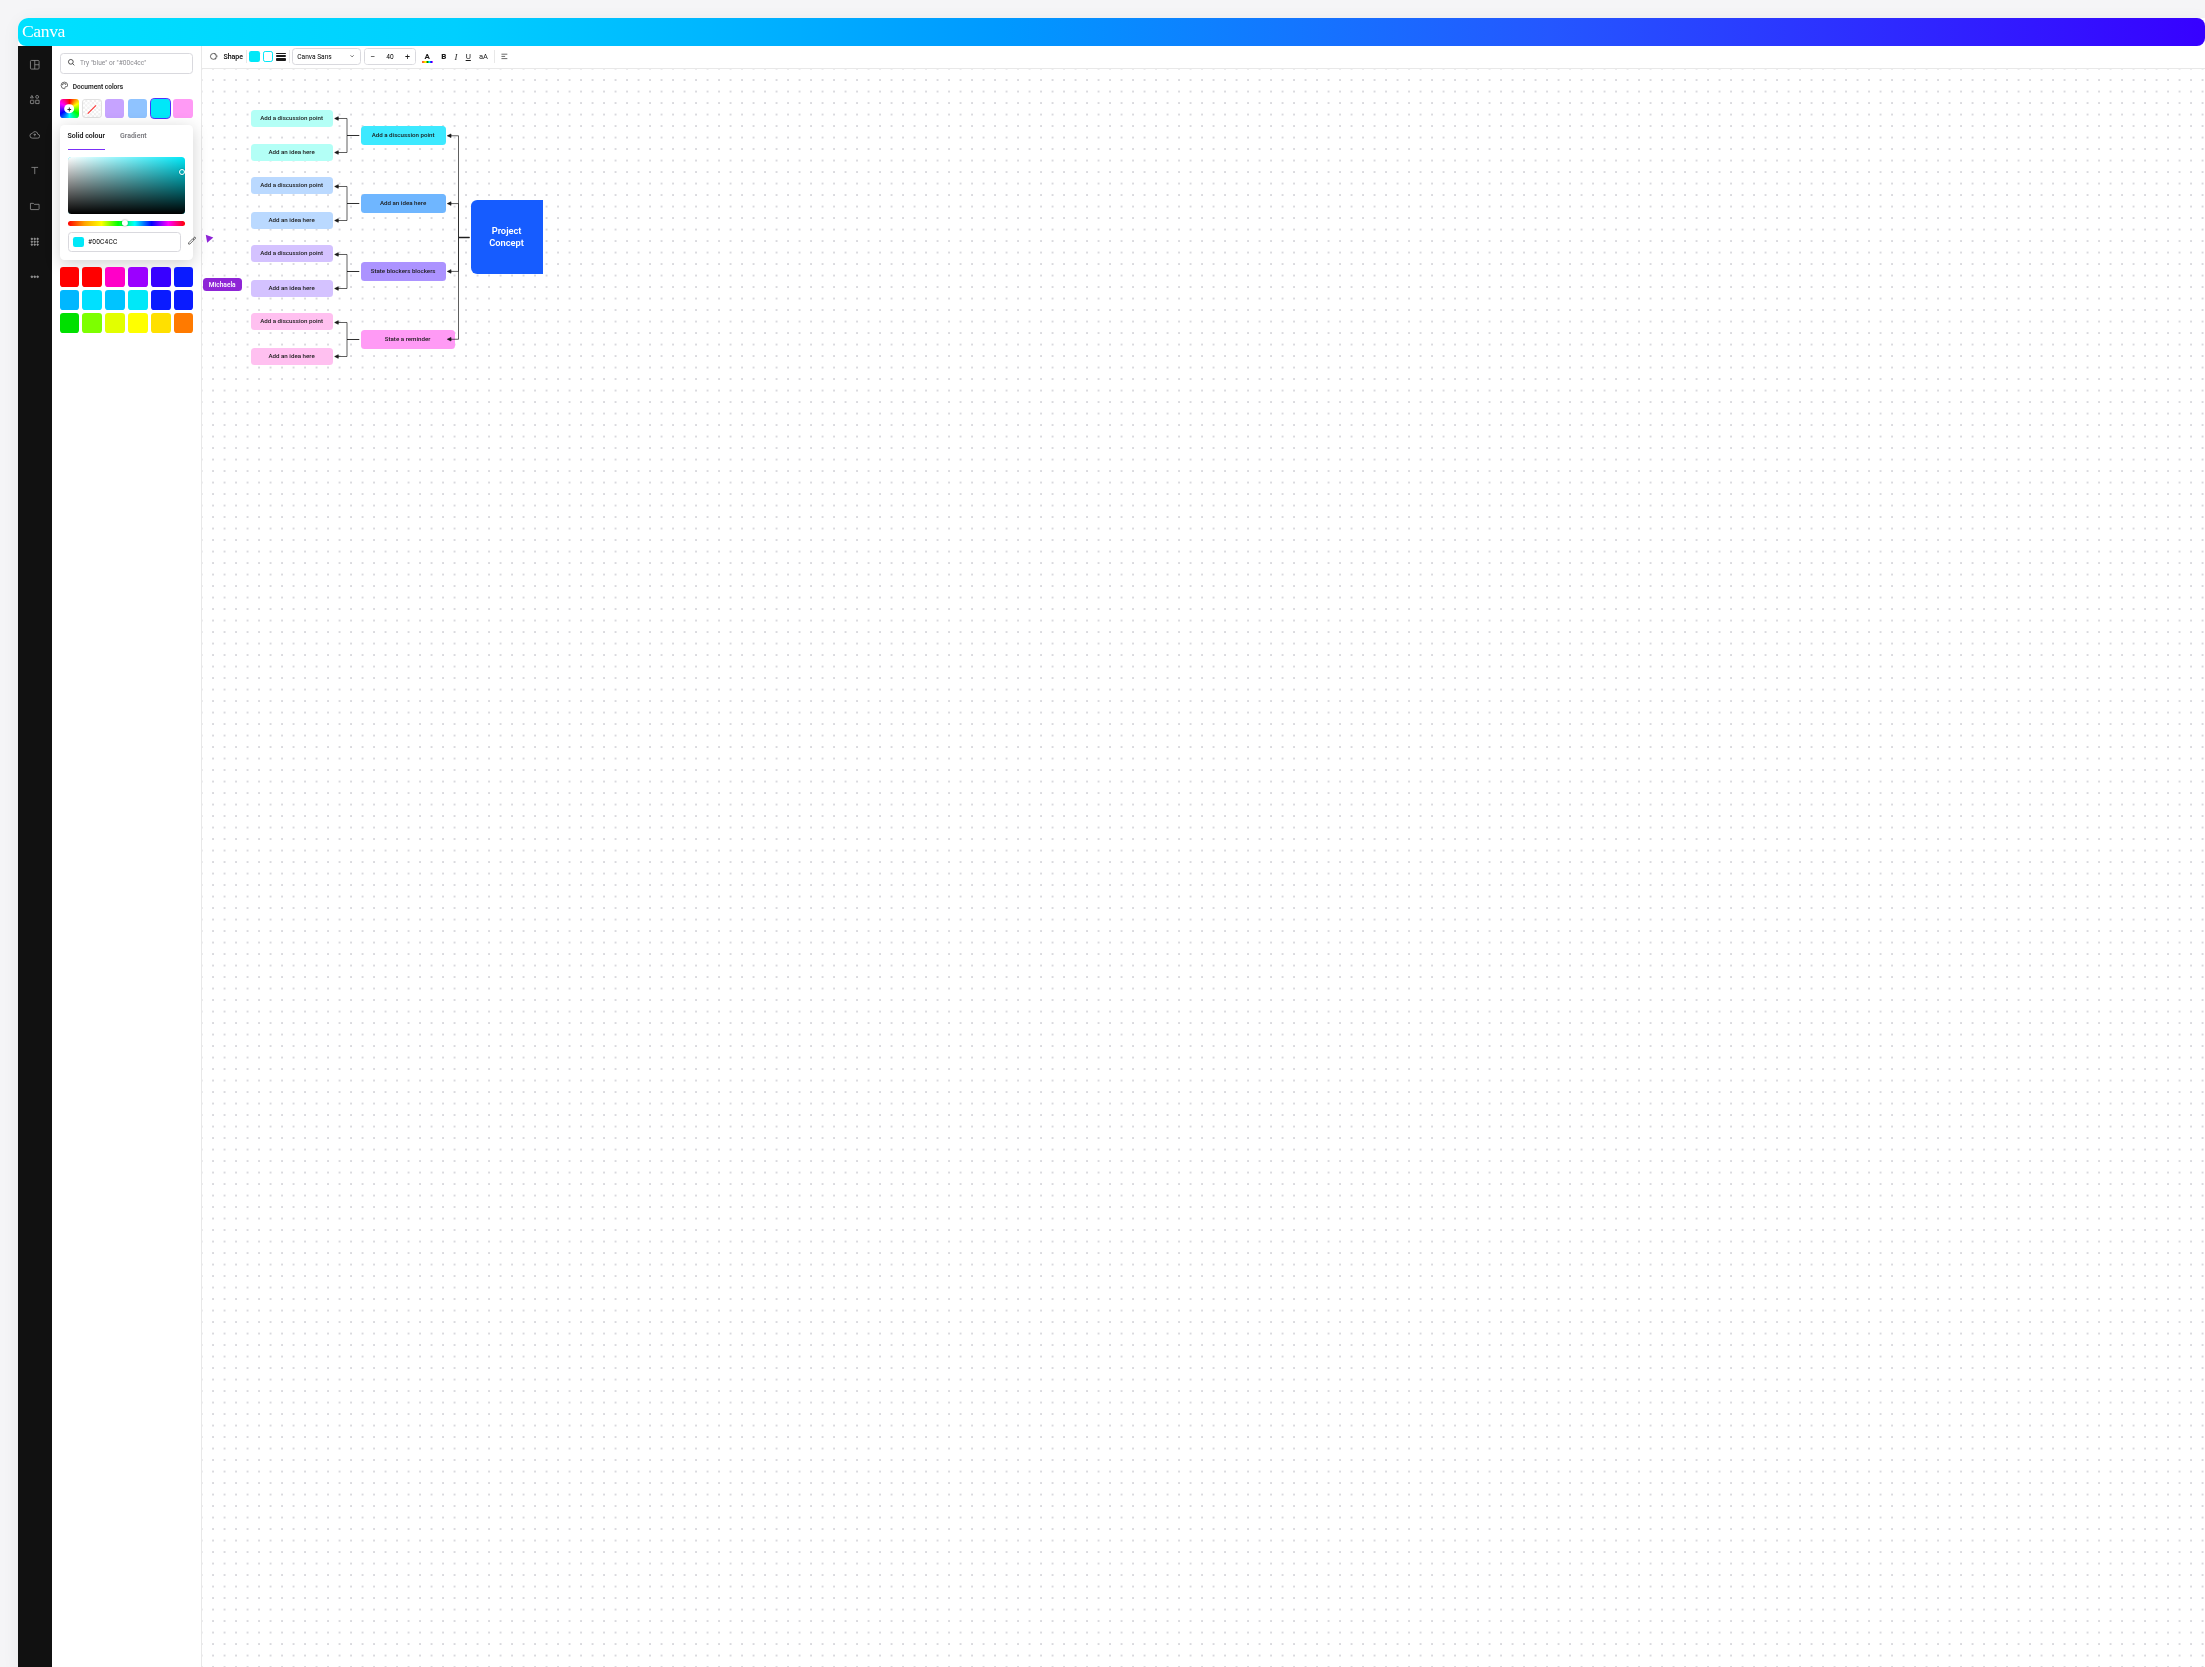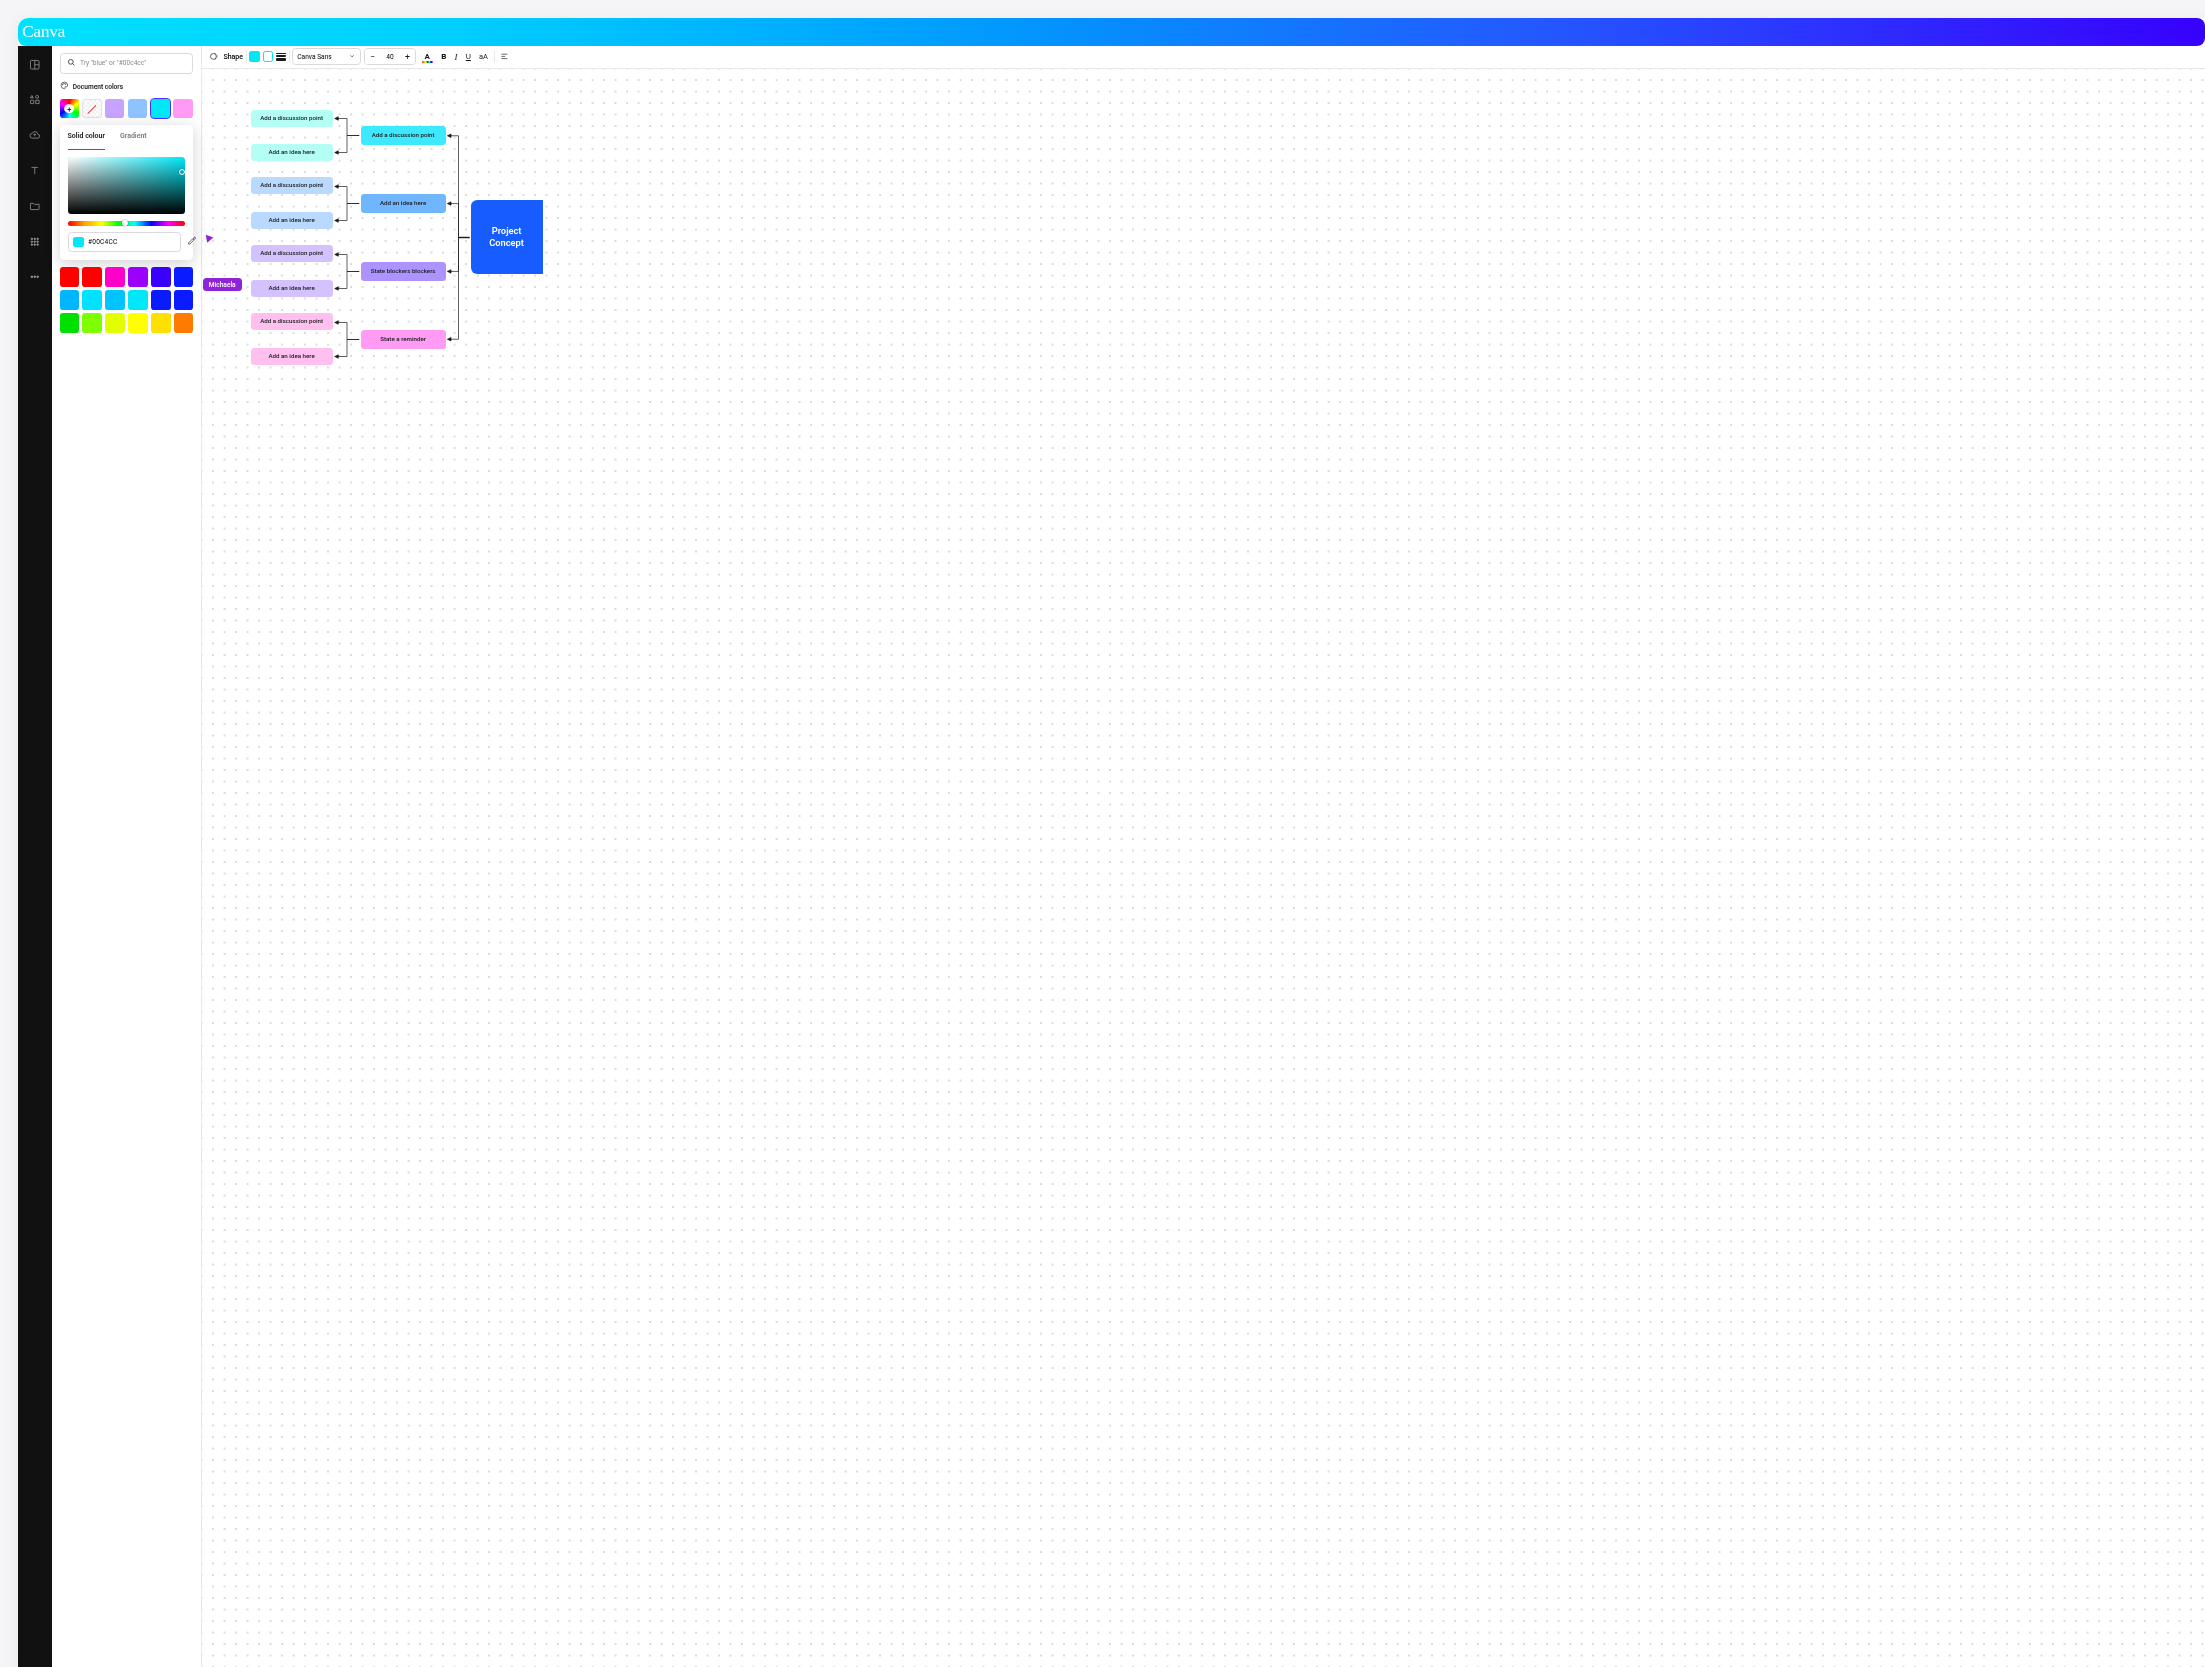--- a/index.html
+++ b/index.html
@@ -328,21 +328,21 @@
           <svg class="conn" width="32" height="24" style="left: 129px; top: 182px;" viewBox="0 0 72 55">
             <path d="M 8 8 H 36 V 47 H 64"></path>
             <path d="M 8 8 l 8 -4 v 8 z" class="arrowhead"></path>
           </svg>
           <svg class="conn" width="32" height="24" style="left: 129px; top: 199px;" viewBox="0 0 72 55">
             <path d="M 8 47 H 36 V 8 H 64"></path>
             <path d="M 8 47 l 8 -4 v 8 z" class="arrowhead"></path>
           </svg>
           <div class="node small" style="left: 49px; top: 244px; width: 82px; height: 17.6px; background: rgb(255, 192, 240);">Add a discussion point</div>
           <div class="node small" style="left: 49px; top: 279px; width: 82px; height: 17.6px; background: rgb(255, 192, 240);">Add an idea here</div>
-          <div class="node med" style="left: 159px; top: 261px; width: 85px; height: 19.4px; background: rgb(255, 154, 245);">State a reminder</div>
+          <div class="node med" style="left: 159px; top: 261px; width: 94px; height: 19.4px; background: rgb(255, 154, 245);">State a reminder</div>
           <svg class="conn" width="32" height="24" style="left: 129px; top: 250px;" viewBox="0 0 72 55">
             <path d="M 8 8 H 36 V 47 H 64"></path>
             <path d="M 8 8 l 8 -4 v 8 z" class="arrowhead"></path>
           </svg>
           <svg class="conn" width="32" height="24" style="left: 129px; top: 267px;" viewBox="0 0 72 55">
             <path d="M 8 47 H 36 V 8 H 64"></path>
             <path d="M 8 47 l 8 -4 v 8 z" class="arrowhead"></path>
           </svg>
           <div class="node root" style="left: 269px; top: 131px; width: 72px; height: 74px; background: rgb(22, 92, 255);">Project Concept</div>
           <svg class="conn" width="29" height="109" style="left: 242px; top: 63px;" viewBox="0 0 66 247">

